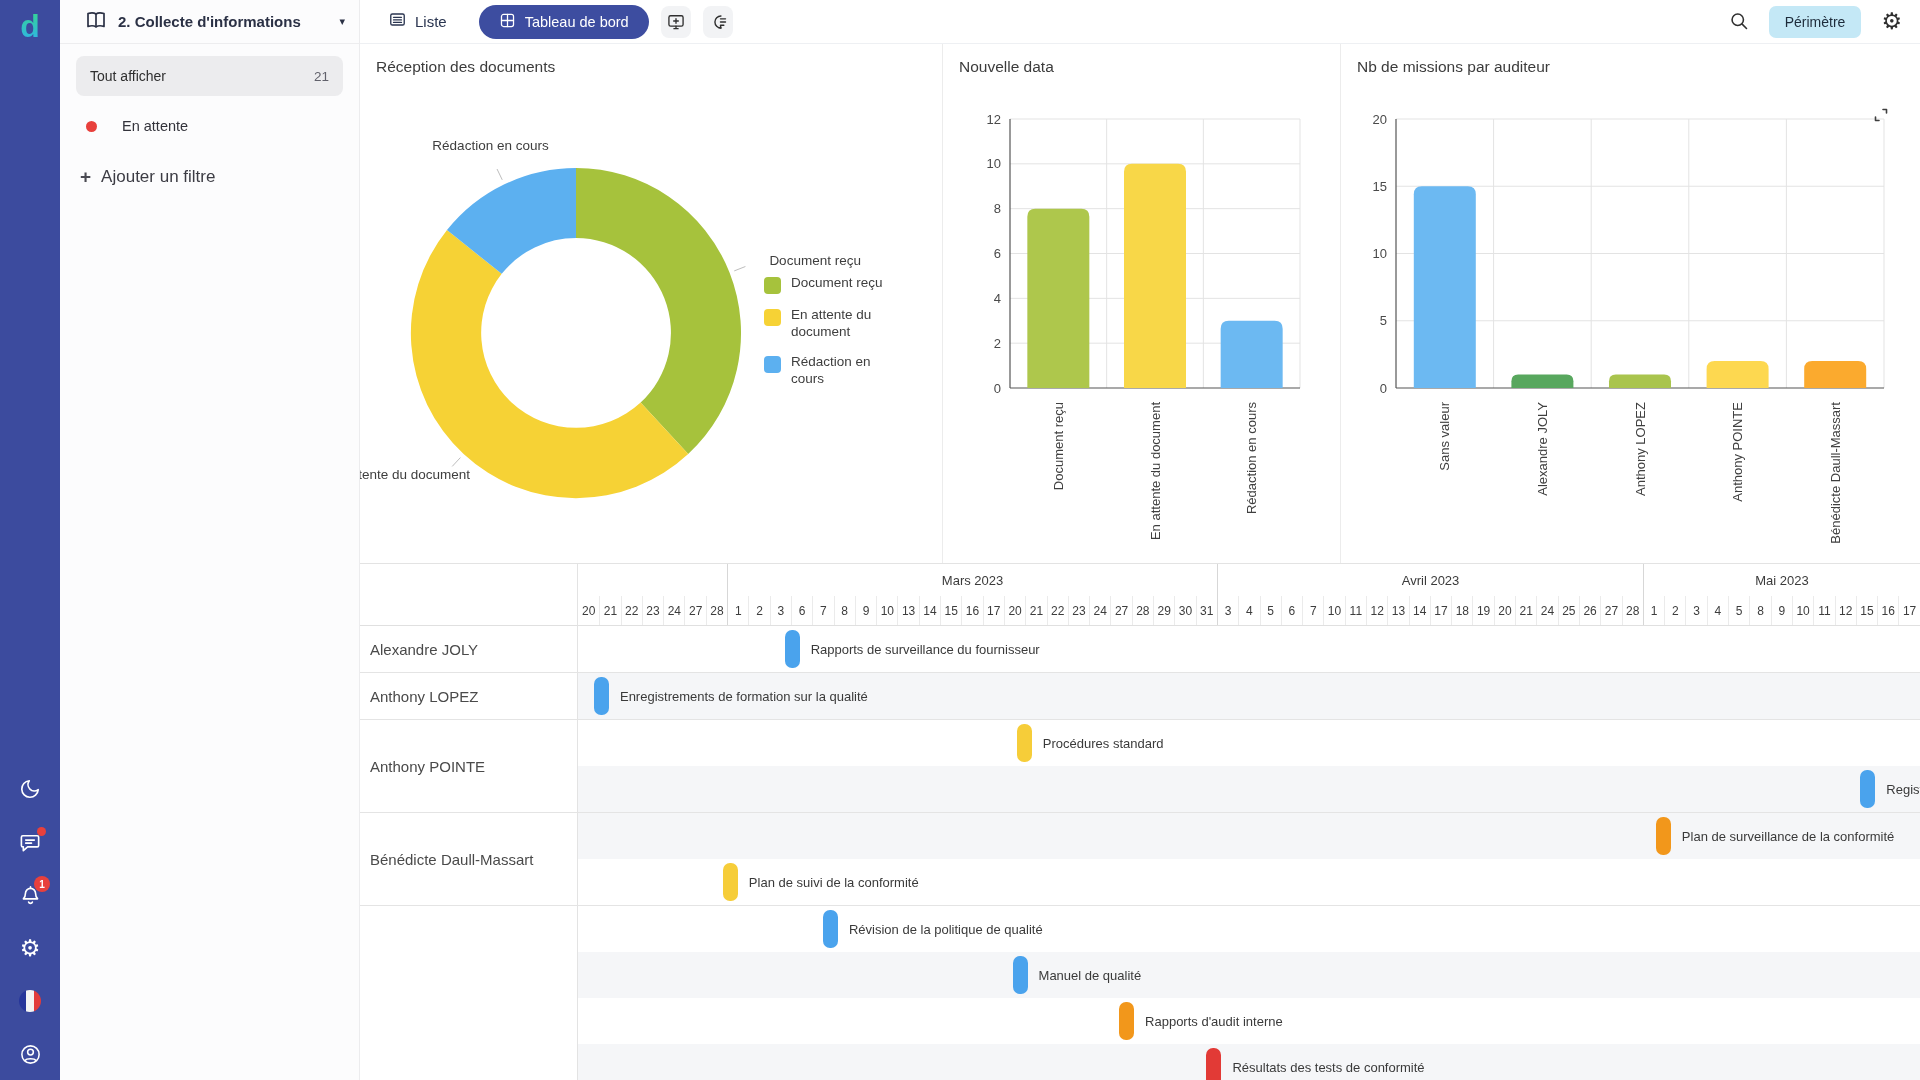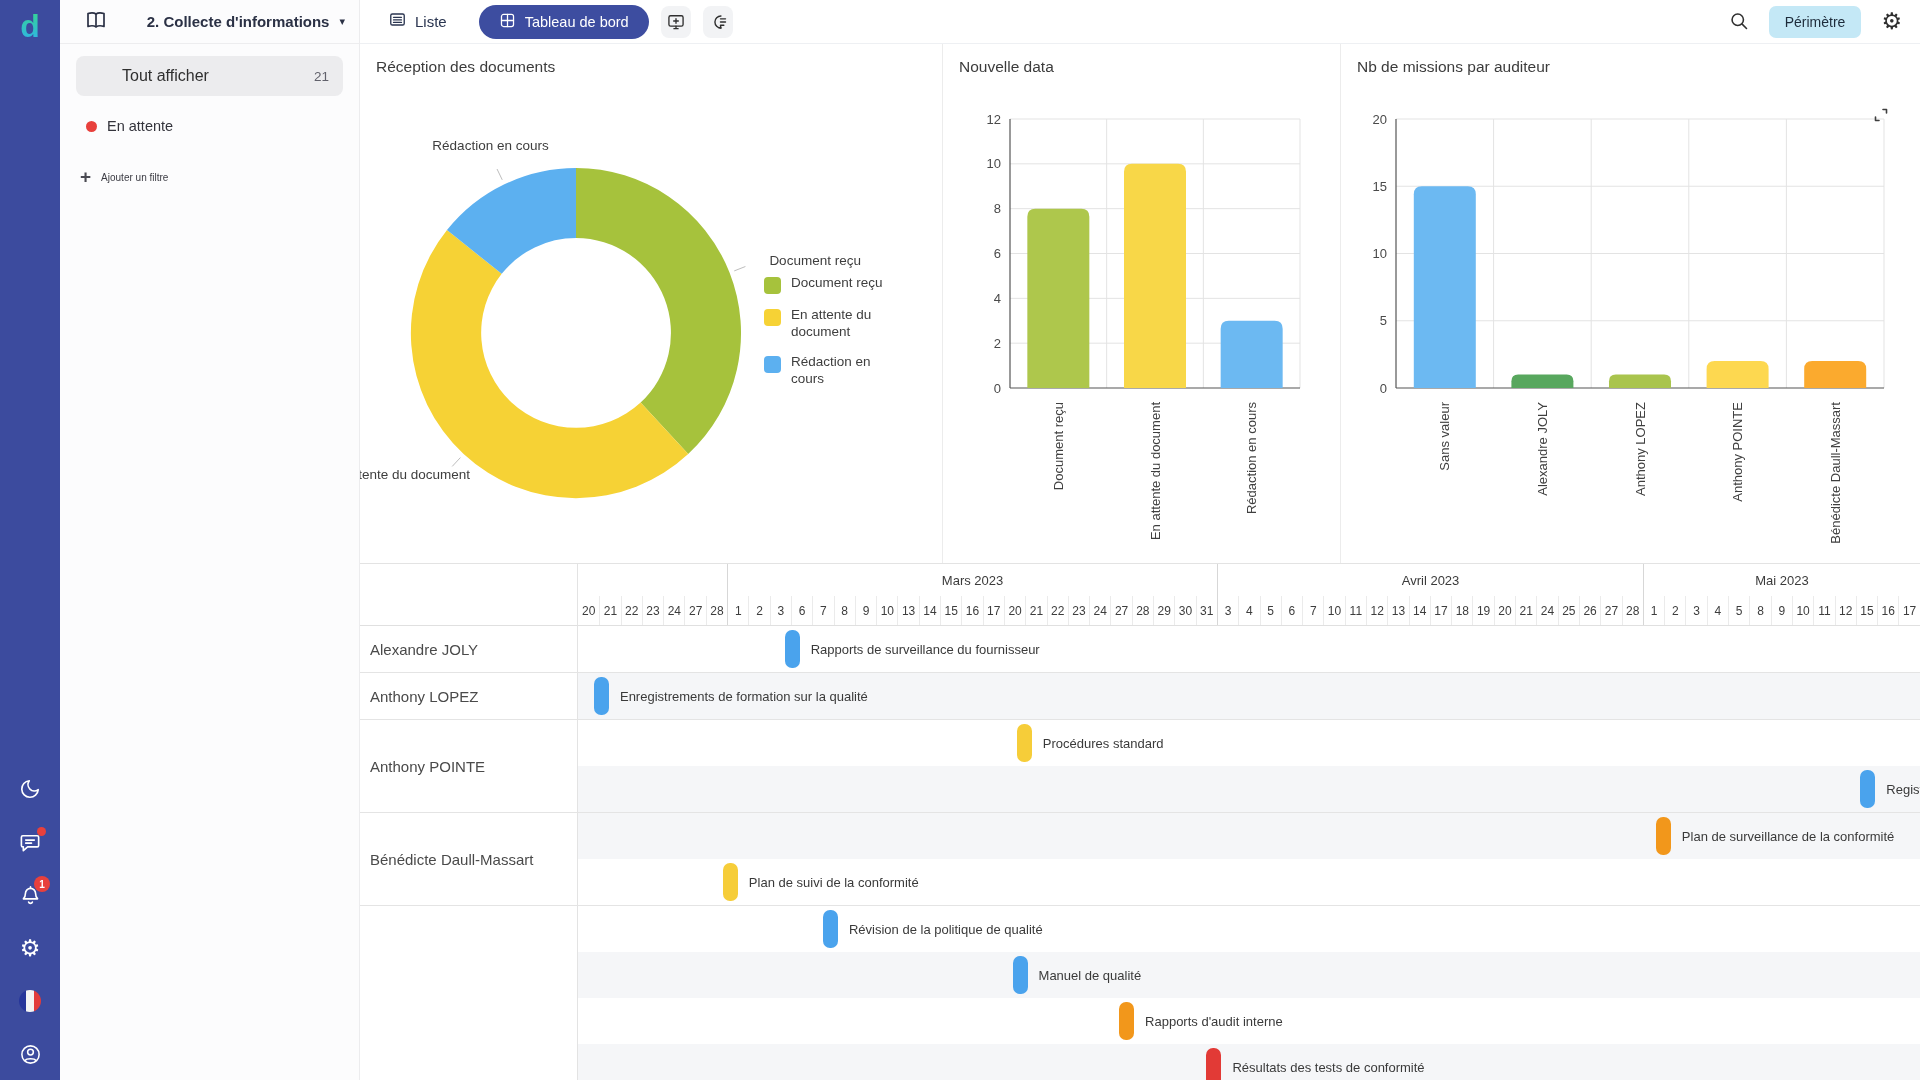--- a/index.html
+++ b/index.html
@@ -13,34 +13,34 @@
   .rail-bottom { display: flex; flex-direction: column; align-items: center; gap: 29px; }
   .rail-icon { position: relative; width: 24px; height: 24px; display: flex; align-items: center; justify-content: center; cursor: pointer; }
   .rail-icon svg { display: block; }
   .rail-gear { color: #fff; font-size: 23px; line-height: 1; }
   .badge-dot { position: absolute; top: -3px; right: -4px; width: 9px; height: 9px; border-radius: 50%; background: #e8403c; }
   .badge-num { position: absolute; top: -7px; right: -8px; min-width: 16px; height: 16px; border-radius: 50%; background: #e8403c; color: #fff; font-size: 10px; font-weight: bold; display: flex; align-items: center; justify-content: center; }
   .flag-circle { width: 22px; height: 22px; border-radius: 50%; overflow: hidden; display: flex; }
   .flag-circle i { flex: 1; } .f-b { background:#27369b; } .f-w { background:#f4f4f4; } .f-r { background:#e23c3c; }
 
   
-  .sidebar { width: 300px; min-width: 300px; background: #fcfcfd; border-right: 1px solid #ececee; display: flex; flex-direction: column; text-align: right; }
+  .sidebar { width: 300px; min-width: 300px; background: #fcfcfd; border-right: 1px solid #ececee; display: flex; flex-direction: column; }
   .sidebar-header { height: 44px; border-bottom: 1px solid #ededef; display: flex; align-items: center; padding: 0 14px 0 24px; gap: 10px; cursor: pointer; }
   .sidebar-title { font-size: 15px; font-weight: bold; color: #2b3145; flex: 1; white-space: nowrap; }
   .chevron { color: #2b3145; font-size: 11px; }
   .sidebar-body { padding: 12px 16px; }
   .filter-selected { background: #ececee; border-radius: 8px; height: 40px; display: flex; align-items: center; justify-content: space-between; padding: 0 14px; cursor: pointer; }
-  .filter-selected .lbl { font-size: 16px; color: #2f2f2f; margin-left: 32px; }
+  .filter-selected .lbl { font-size: 14px; color: #2f2f2f; }
   .filter-selected .cnt { font-size: 13.5px; color: #61616b; }
-  .filter-item { display: flex; align-items: center; gap: 10px; padding: 0 10px; margin-top: 22px; cursor: pointer; }
+  .filter-item { display: flex; align-items: center; gap: 25px; padding: 0 10px; margin-top: 22px; cursor: pointer; }
   .red-dot { width: 11px; height: 11px; border-radius: 50%; background: #e8403c; }
   .filter-item .lbl { font-size: 14.5px; color: #33333b; }
   .add-filter { display: flex; align-items: center; gap: 10px; padding: 0 4px; margin-top: 32px; cursor: pointer; color: #3c3c44; }
   .add-filter .plus { font-size: 19px; font-weight: bold; color: #4a4a52; }
-  .add-filter .lbl { font-size: 10px; }
+  .add-filter .lbl { font-size: 17px; }
 
   
   .main { flex: 1; display: flex; flex-direction: column; min-width: 0; }
   .toolbar { height: 44px; min-height: 44px; border-bottom: 1px solid #eef0f3; display: flex; align-items: center; padding: 0 14px 0 18px; gap: 8px; }
   .btn-flat { display: flex; align-items: center; gap: 8px; padding: 6px 10px; cursor: pointer; color: #2a3550; }
   .btn-flat .lbl { font-size: 15px; font-weight: 500; }
   .btn-pill { display: flex; align-items: center; gap: 9px; background: #3d4da0; color: #fff; border: none; border-radius: 17px; height: 34px; padding: 0 20px; margin-left: 14px; font-size: 14.5px; cursor: pointer; font-family: inherit; }
   .icon-btn { width: 30px; height: 32px; background: #f2f3f5; border-radius: 8px; display: flex; align-items: center; justify-content: center; cursor: pointer; margin-left: 4px; }
   .toolbar-spacer { flex: 1; }
   .search-btn { width: 30px; height: 30px; display: flex; align-items: center; justify-content: center; cursor: pointer; }

